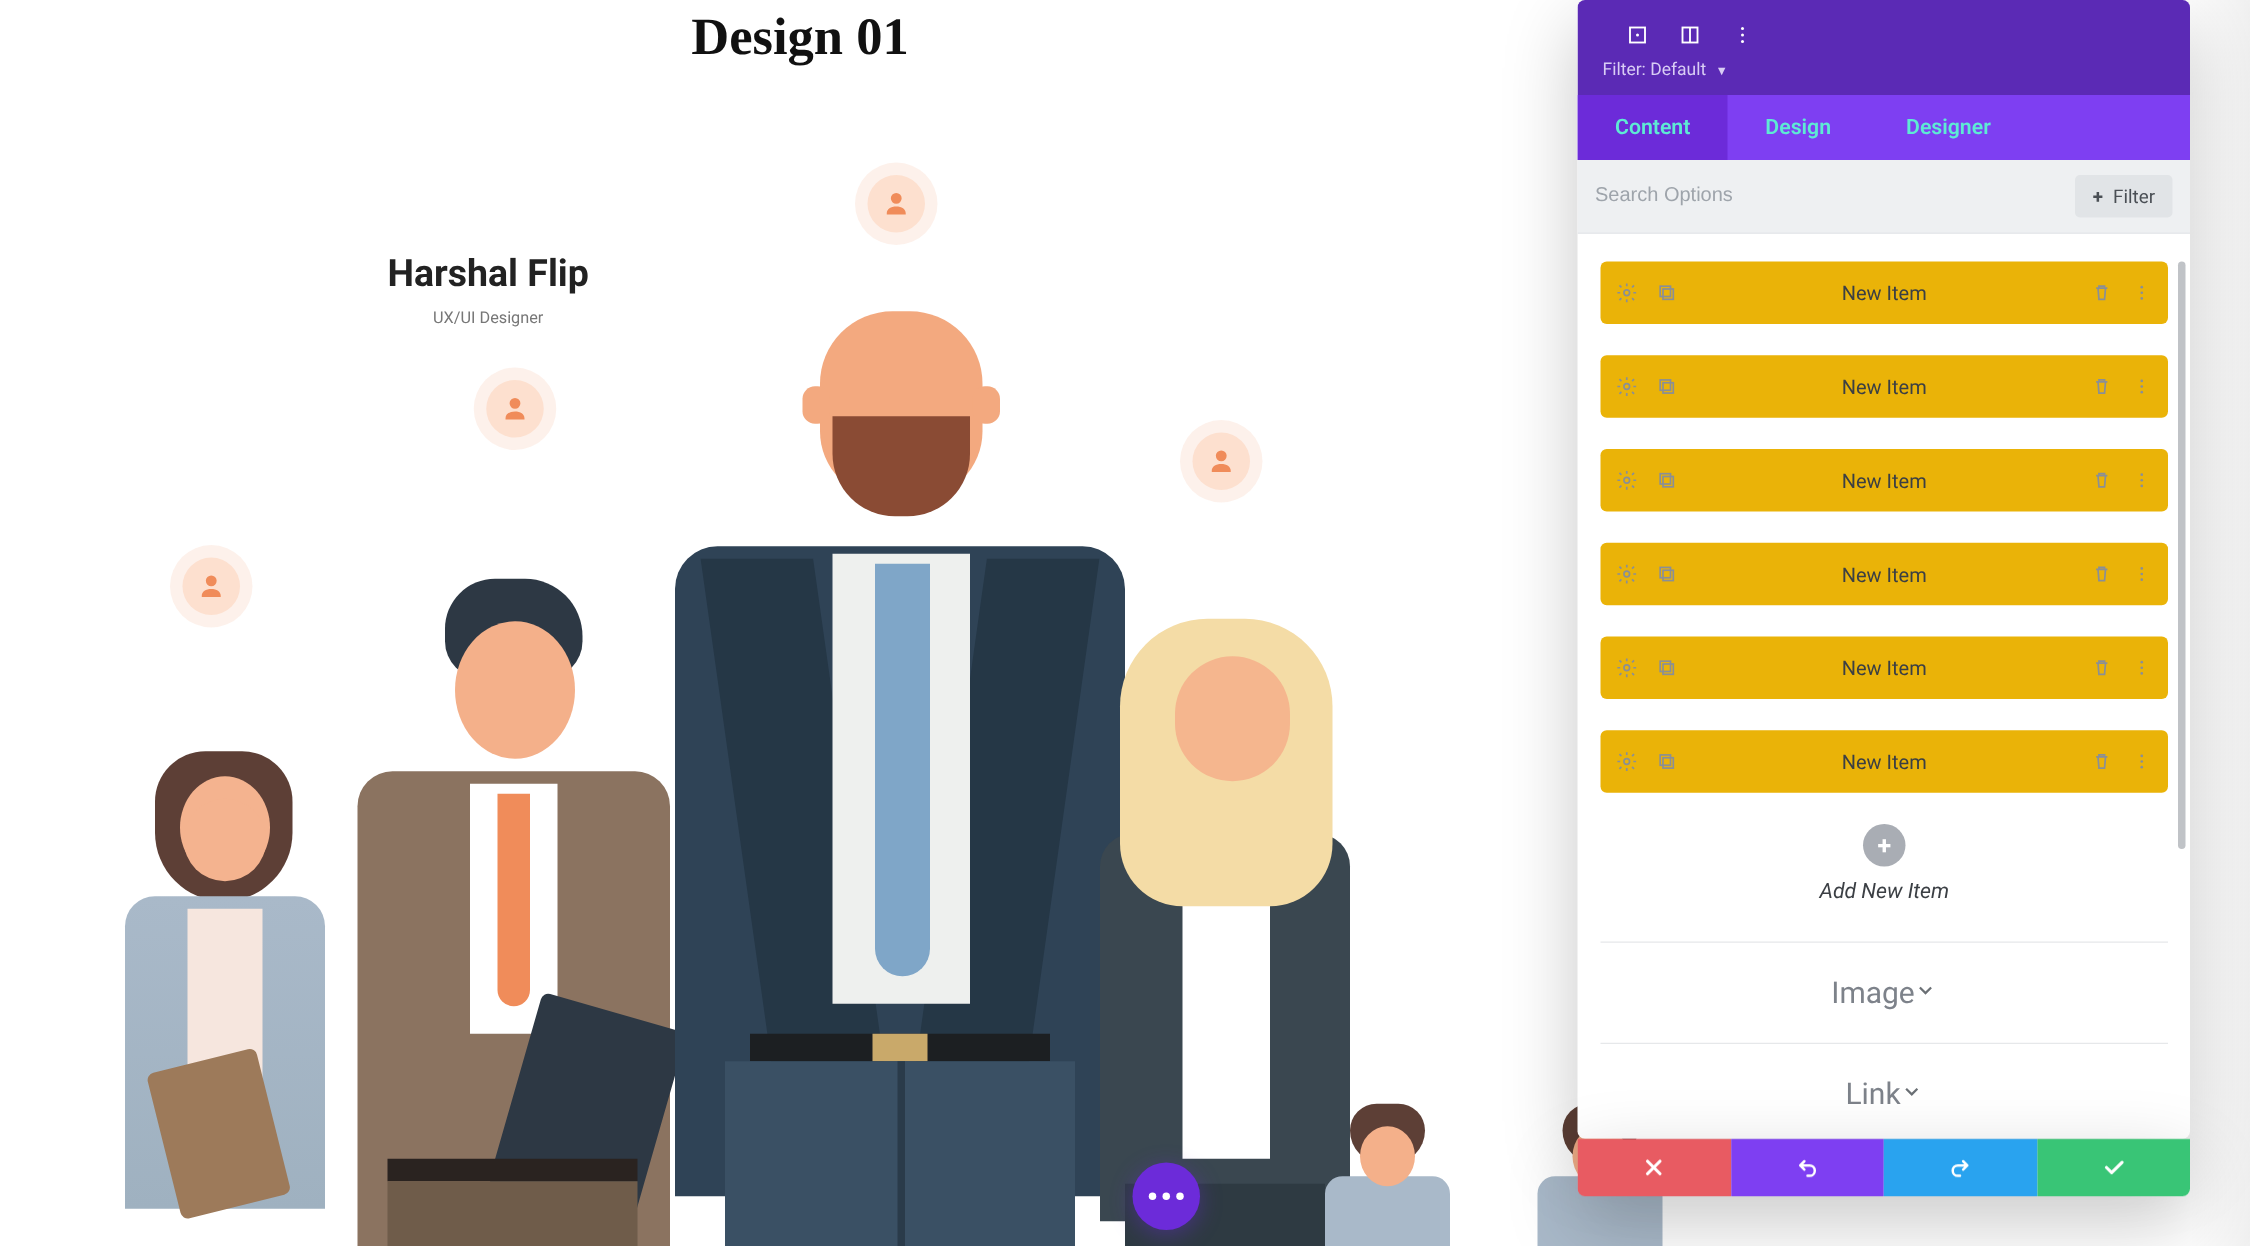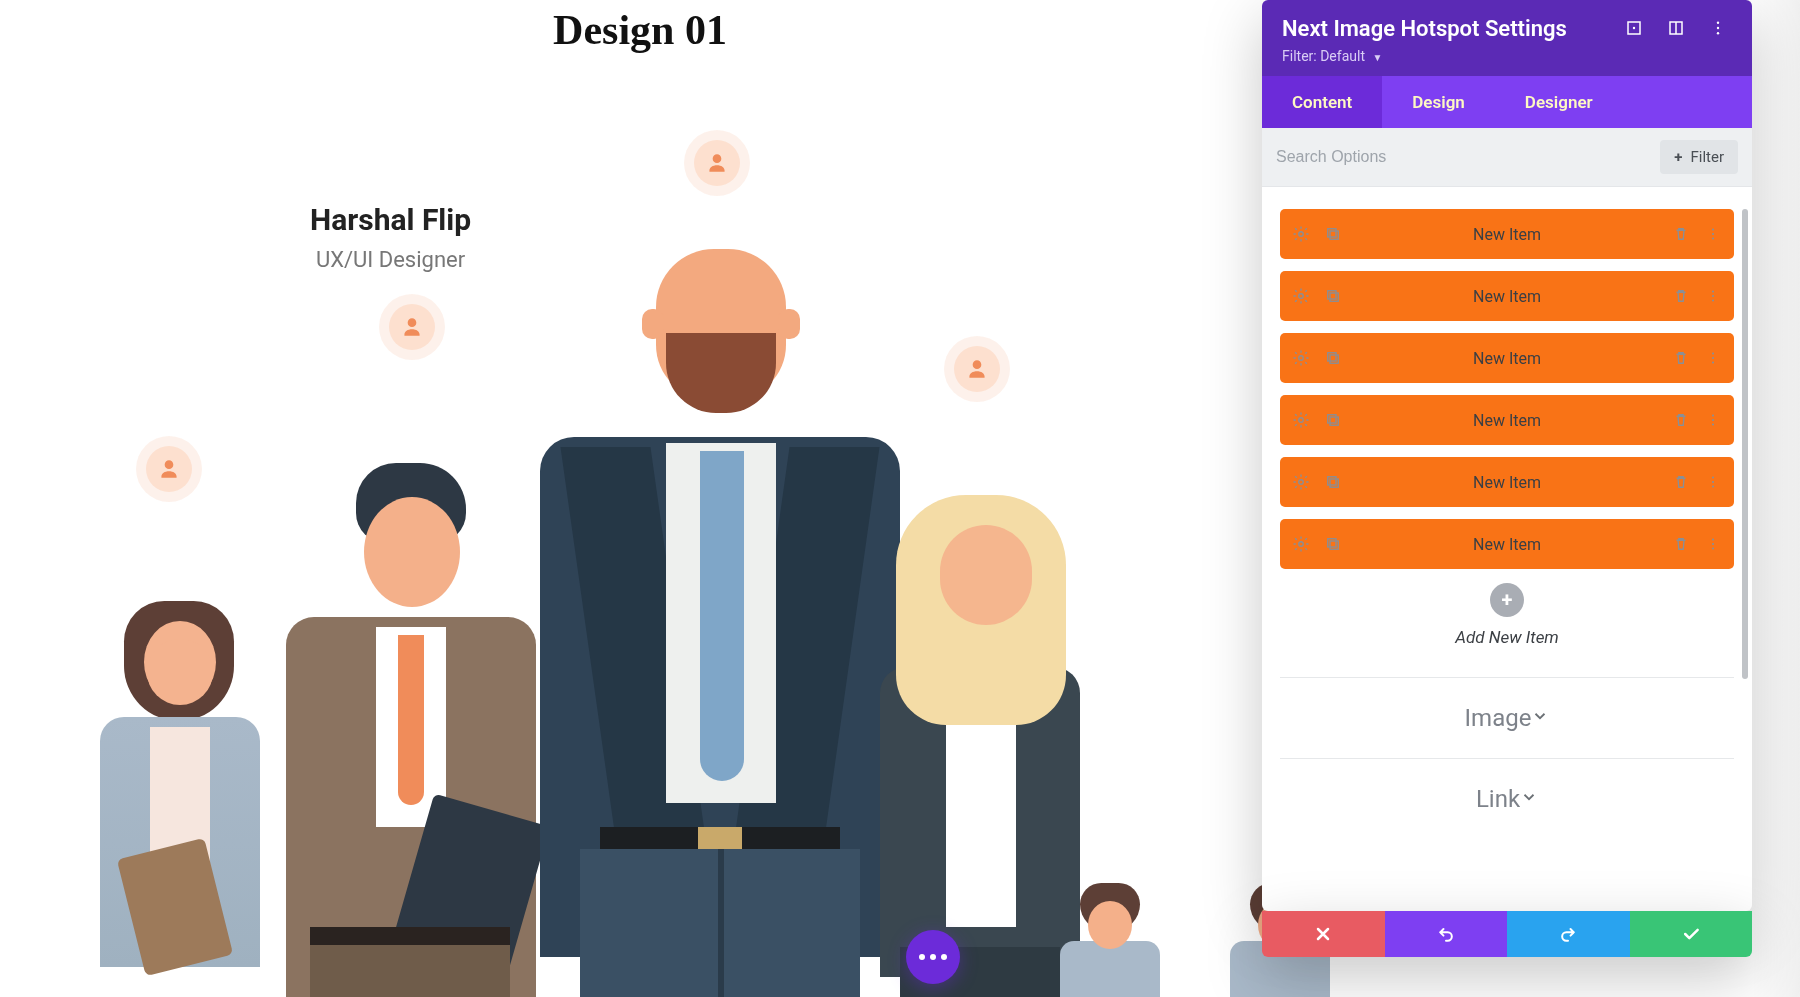--- a/index.html
+++ b/index.html
@@ -25,21 +25,21 @@
     background:#fde0cf;
     display:flex; align-items:center; justify-content:center;
     box-shadow:0 0 0 10px rgba(240,140,90,0.12);
   }
   .hotspot svg { width:26px; height:26px; fill:#f08c5a; }
 
   .tooltip {
     position:absolute;
   }
   .tooltip .name { font-size:30px; font-weight:700; color:#222; text-align:center; }
-  .tooltip .role { font-size:22px; color:#777; text-align:center; margin-top:10px; }
+  .tooltip .role { font-size:13px; color:#777; text-align:center; margin-top:10px; }
 
   
   .person { position:absolute; bottom:0; }
   .head { position:absolute; border-radius:50%; }
   .hair { position:absolute; }
   .torso { position:absolute; }
 
   
   .p1 { left:0px; width:200px; height:410px; }
   .p1 .head { width:72px; height:82px; background:#f4b38f; left:64px; top:34px; }
@@ -113,38 +113,38 @@
     background:#5b2ab5; color:#fff; padding:14px 20px 12px;
   }
   .panel-head .row1 { display:flex; align-items:center; }
   .panel-title { font-size:22px; font-weight:600; flex:1; }
   .head-icon { width:28px; height:28px; display:flex; align-items:center; justify-content:center; color:#fff; cursor:pointer; margin-left:14px; }
   .head-icon svg { width:18px; height:18px; stroke:#fff; fill:none; stroke-width:2; }
   .preset { font-size:14px; color:#d9cdf5; margin-top:6px; }
   .preset .caret { font-size:10px; margin-left:4px; color:#d9cdf5; }
 
   .tabs { display:flex; background:#7e3ff2; }
-  .tab { flex:0 0 auto; padding:16px 30px; color:#fef9c3; font-size:17px; font-weight:600; cursor:pointer; }
+  .tab { flex:0 0 auto; padding:16px 30px; color:#5eead4; font-size:17px; font-weight:600; cursor:pointer; }
   .tab.active { background:#6c2bd9; }
 
   .searchbar { display:flex; align-items:center; background:#eef0f2; padding:12px 14px; border-bottom:1px solid #e4e6e9;}
   .searchbar input {
     flex:1; border:none; background:transparent; font-size:16px; color:#555; outline:none;
   }
   .searchbar input::placeholder { color:#9ea4ab; }
   .filter-btn {
     display:flex; align-items:center; gap:8px; background:#e1e4e7; color:#4a4f55;
     padding:8px 14px; border-radius:4px; font-size:15px; cursor:pointer;
   }
 
   .panel-body { flex:1; overflow:auto; padding:22px 18px 10px; position:relative; }
   .panel-body::-webkit-scrollbar{width:8px;} 
 
   .item-row {
-    background:#f97316; border-radius:5px; height:50px; margin-bottom:12px;
+    background:#eab308; border-radius:5px; height:50px; margin-bottom:25px;
     display:flex; align-items:center; padding:0 12px; color:#4a4f55;
   }
   .item-row .left-icons { display:flex; gap:14px; color:#8a8f96; }
   .item-row .label { flex:1; text-align:center; font-size:16px; color:#3b3f44; }
   .item-row .right-icons { display:flex; gap:14px; color:#8a8f96; }
   .ic { width:18px; height:18px; cursor:pointer; display:inline-flex; }
   .ic svg { width:18px; height:18px; stroke:#8a8f96; fill:none; stroke-width:1.8; }
 
   .add-wrap { text-align:center; margin:14px 0 30px; }
   .add-circle {
@@ -275,21 +275,20 @@
       <span></span>
       <span></span>
   </div>
 </div>
 
 <div class="shadow-right"></div>
 
 <div class="panel">
   <div class="panel-head">
     <div class="row1">
-      <div class="panel-title">Next Image Hotspot Settings</div>
       <div class="head-icon">
         <svg viewBox="0 0 24 24">
             <rect x="4" y="4" width="16" height="16"></rect>
             <circle cx="12" cy="12" r="1.6" fill="#fff" stroke="none"></circle>
           </svg>
       </div>
       <div class="head-icon">
         <svg viewBox="0 0 24 24">
             <rect x="4" y="4" width="16" height="16"></rect>
             <line x1="12" y1="4" x2="12" y2="20"></line>

